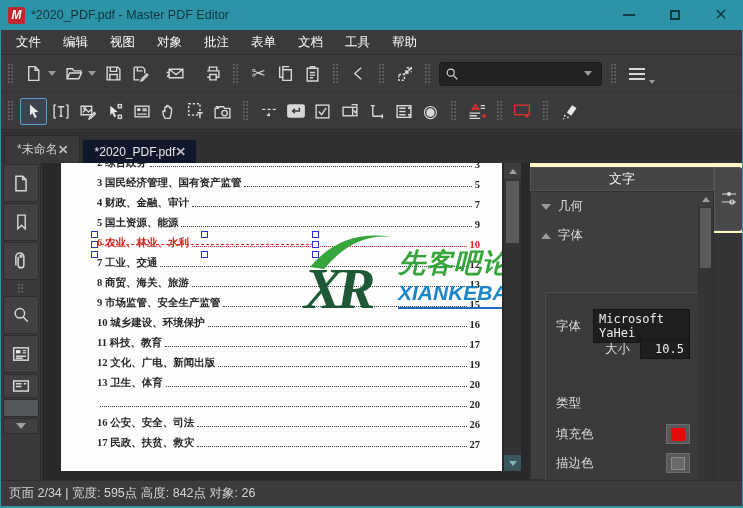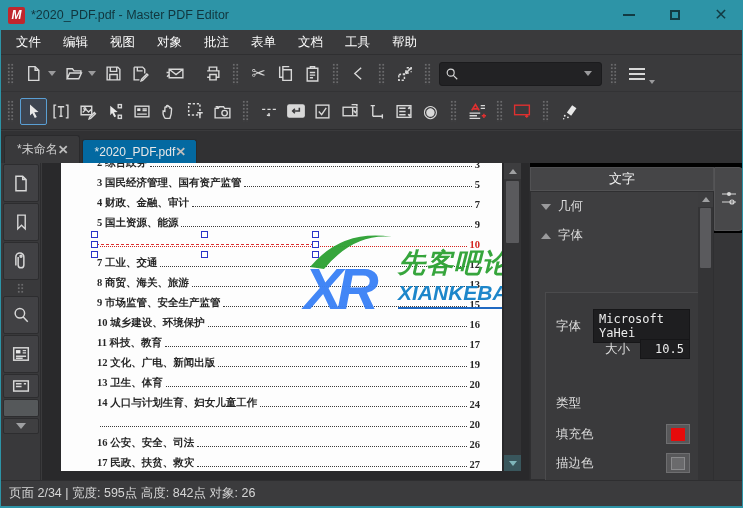--- a/index.html
+++ b/index.html
@@ -45,21 +45,21 @@
   .hamb i { display:block; width:16px; border-top:2px solid #d8d8d8; }
   .minicaret { position:absolute; right:-6px; bottom:2px; width:0; height:0;
                border-left:3px solid transparent; border-right:3px solid transparent; border-top:4px solid #9a9a9c; }
 
   
   .tabbar { position:absolute; left:0; top:131px; width:743px; height:32px; background:#313133;
             display:flex; align-items:flex-end; padding-left:3px; }
   .tab { height:28px; display:flex; align-items:center; gap:0; padding:0 10px 0 12px;
          background:#39393b; border:1px solid #2a2a2c; border-bottom:none; border-radius:3px 3px 0 0;
          color:#cfcfcf; font-size:12px; margin-right:2px; }
-  .tab.active { background:#0369a1; height:24px; color:#e8e8e8; }
+  .tab.active { background:#0f172a; height:24px; color:#e8e8e8; }
   .tabx { color:#bdbdbd; font-size:13px; font-weight:bold; transform:scaleY(.95); }
 
   
   .main { position:absolute; left:0; top:163px; width:743px; height:317px; }
 
   .sidebar { position:absolute; left:0; top:0; width:40px; height:317px; background:#39393b; border-right:1px solid #2c2c2e; }
   .sbtn { width:36px; height:38px; margin:1px 2px 0 2px; display:flex; align-items:center; justify-content:center;
           background:#414144; border:1px solid #2d2d2f; border-radius:2px; }
   .sgrip { width:7px; height:10px; margin:3px auto;
            background-image:radial-gradient(#6b6b6d 1px, transparent 1.1px); background-size:3.5px 3.5px; }
@@ -81,36 +81,36 @@
   .selbox { position:absolute; left:33px; top:71px; width:222px; height:21px; pointer-events:none; }
   .selbox .dash { position:absolute; left:2px; right:2px; top:10px; border-top:1px dashed #e03030; }
   .handle { position:absolute; width:7px; height:7px; background:#fff; border:1.5px solid #2a35c8; }
   .h-tl{left:-3px;top:-3px} .h-tm{left:50%;margin-left:-4px;top:-3px} .h-tr{right:-3px;top:-3px}
   .h-ml{left:-3px;top:7px} .h-mr{right:-3px;top:7px}
   .h-bl{left:-3px;bottom:-3px} .h-bm{left:50%;margin-left:-4px;bottom:-3px} .h-br{right:-3px;bottom:-3px}
 
   .watermark { position:absolute; left:243px; top:64px; width:250px; display:flex; align-items:center; pointer-events:none; opacity:.96; }
   .wmlogo { position:relative; width:92px; height:100px; flex:none; }
   .wmlogo .xr { position:absolute; left:0; top:28px; font-size:58px; font-weight:bold; font-style:italic;
-                color:#3b82f6; letter-spacing:-6px; font-family:Liberation Sans, sans-serif; }
+                color:#14532d; letter-spacing:-6px; font-family:Liberation Serif, serif; }
   .wmtext { margin-left:2px; }
   .wmline1 { color:#2ea235; font-size:27px; font-weight:bold; font-style:italic; white-space:nowrap; letter-spacing:1px; }
   .wmline2 { color:#1482c8; font-size:21px; font-weight:bold; font-style:italic; white-space:nowrap;
              border-bottom:2px solid #1763c0; padding-bottom:2px; }
 
   .vscroll { position:absolute; right:8px; top:0; width:17px; height:308px; background:#333335; }
   .vscroll .up, .vscroll .dn { position:absolute; left:0; width:17px; height:16px; background:#3d3d3f;
            display:flex; align-items:center; justify-content:center; }
   .vscroll .up { top:0; } .vscroll .dn { bottom:0; background:#39565c; }
   .thumb { position:absolute; left:2px; width:13px; background:#5a5a5d; border-radius:1px; }
   .arr-up{width:0;height:0;border-left:4px solid transparent;border-right:4px solid transparent;border-bottom:5px solid #9fa0a2;}
   .arr-dn{width:0;height:0;border-left:4px solid transparent;border-right:4px solid transparent;border-top:5px solid #7fb6ba;}
 
   
-  .rightpanel { position:absolute; left:528px; top:0; width:215px; height:317px; background:#000000; border-left:1px solid #2c2c2e; }
+  .rightpanel { position:absolute; left:528px; top:0; width:215px; height:317px; background:#fef9c3; border-left:1px solid #2c2c2e; }
   .rp-header { position:absolute; left:0; top:4px; width:184px; height:24px; background:#454547; border:1px solid #515153;
                color:#f0f0f0; font-size:13px; display:flex; align-items:center; justify-content:center; }
   .rp-tab { position:absolute; right:1px; top:4px; width:29px; height:64px; background:#48484a; border:1px solid #555557;
             border-radius:0 4px 4px 0; display:flex; align-items:center; justify-content:center; }
   .rp-body { position:absolute; left:0; top:28px; width:184px; bottom:0; background:#3e3e40; border:1px solid #2f2f31; }
   .rp-row { display:flex; align-items:center; gap:7px; color:#dedede; font-size:12.5px; padding:6px 0 6px 10px; }
   .tri-dn { width:0;height:0;border-left:5px solid transparent;border-right:5px solid transparent;border-top:6px solid #9a9a9c; }
   .tri-up { width:0;height:0;border-left:5px solid transparent;border-right:5px solid transparent;border-bottom:6px solid #9a9a9c; }
   .rp-group { position:absolute; left:14px; right:14px; top:100px; bottom:-12px; background:#3a3a3c; border:1px solid #4b4b4d; }
   .fieldrow { position:absolute; left:10px; right:8px; display:flex; align-items:center; color:#dedede; font-size:12.5px; }
@@ -446,20 +446,21 @@
               <span class="p">7</span>
             </div>
 
             <div class="tocrow">
               <span class="t">5 国土资源、能源</span>
               <span class="lead"></span>
               <span class="p">9</span>
             </div>
 
             <div class="tocrow selected">
+              <span class="t">6 农业、林业、水利</span>
               <span class="lead"></span>
               <span class="p">10</span>
             </div>
 
             <div class="tocrow">
               <span class="t">7 工业、交通</span>
               <span class="lead"></span>
               <span class="p">12</span>
             </div>
 
@@ -492,25 +493,20 @@
               <span class="lead"></span>
               <span class="p">19</span>
             </div>
 
             <div class="tocrow">
               <span class="t">13 卫生、体育</span>
               <span class="lead"></span>
               <span class="p">20</span>
             </div>
 
-            <div class="tocrow">
-              <span class="t">14 人口与计划生育、妇女儿童工作</span>
-              <span class="lead"></span>
-              <span class="p">24</span>
-            </div>
 
             <div class="tocrow">
               <span class="lead"></span>
               <span class="p">20</span>
             </div>
 
             <div class="tocrow">
               <span class="t">16 公安、安全、司法</span>
               <span class="lead"></span>
               <span class="p">26</span>

